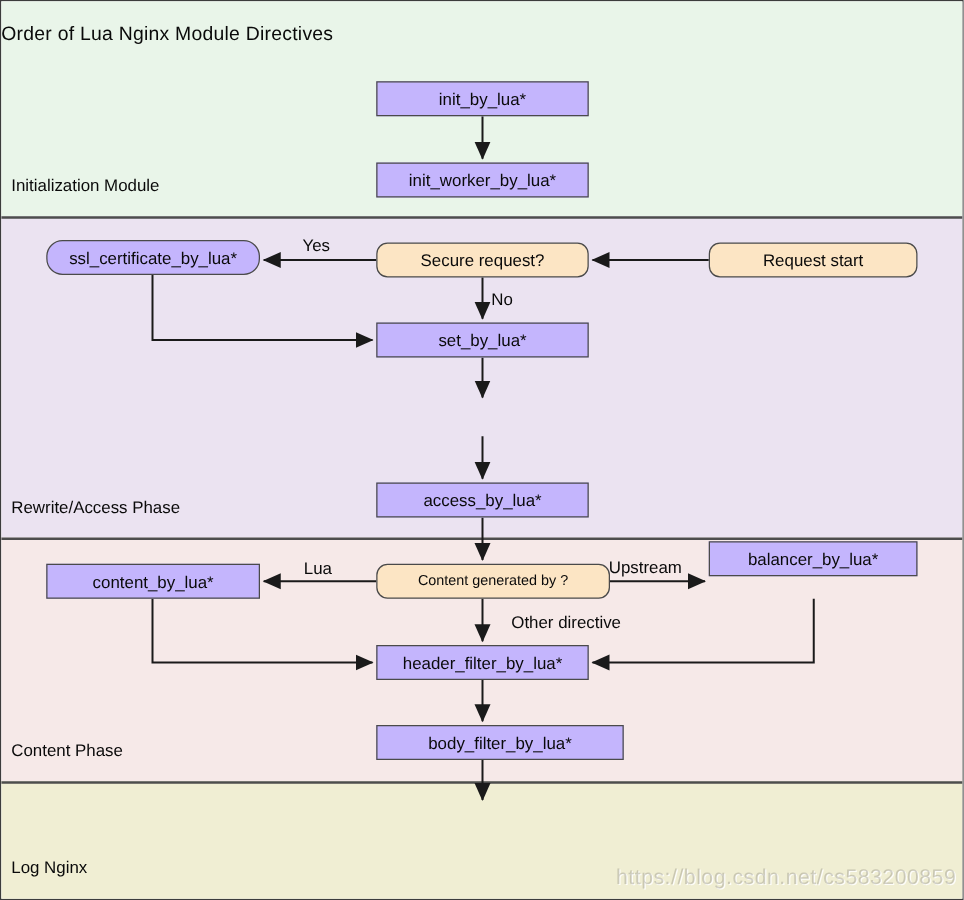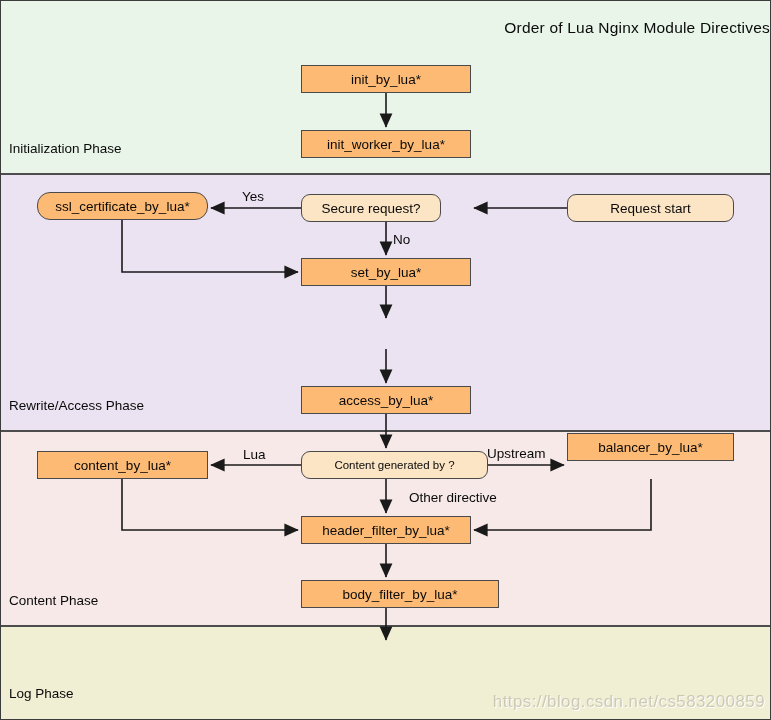--- a/index.html
+++ b/index.html
@@ -8,27 +8,27 @@
     font-family:"Liberation Sans","DejaVu Sans",sans-serif;
     color:#111;box-sizing:border-box;border:1px solid #3c3c3c;
     overflow:hidden;
   }
   .band{position:absolute;left:0;width:100%;box-sizing:border-box;}
   .band-init{top:0;height:172px;background:#e9f5e9;}
   .band-rewrite{top:172px;height:257px;background:#ebe3f1;border-top:2px solid #4d4d4d;}
   .band-content{top:429px;height:195px;background:#f6e9e8;border-top:2px solid #4d4d4d;}
   .band-log{top:624px;height:96px;background:#f0eed3;border-top:2px solid #4d4d4d;}
   .title{
-    position:absolute;top:18px;left:0;width:100%;text-align:right;
+    position:absolute;top:18px;left:0;width:100%;text-align:left;
     font-size:15.5px;letter-spacing:.2px;color:#0a0a0a;
   }
   .phase-label{position:absolute;font-size:13.5px;color:#0a0a0a;white-space:nowrap;}
   .node{
     position:absolute;display:flex;align-items:center;justify-content:center;
-    background:#fdba74;border:1.5px solid #4a4a4a;box-sizing:border-box;
+    background:#c4b5fd;border:1.5px solid #4a4a4a;box-sizing:border-box;
     font-size:13.5px;color:#0a0a0a;white-space:nowrap;
   }
   .decision{background:#fce5c4;border-radius:9px;}
   .decision-small{font-size:11.5px;}
   .edge-label{position:absolute;font-size:13.5px;color:#0a0a0a;white-space:nowrap;text-align:right;}
   #arrows{position:absolute;top:0;left:0;pointer-events:none;}
   .watermark{
     position:absolute;right:5px;bottom:7px;font-size:17px;letter-spacing:.4px;
     color:rgba(140,138,120,0.38);
     text-shadow:1px 1px 0 rgba(255,255,255,0.85);
@@ -39,24 +39,24 @@
 
 <div id="diagram">
 
   <div class="band band-init"></div>
   <div class="band band-rewrite"></div>
   <div class="band band-content"></div>
   <div class="band band-log"></div>
 
   <div class="title">Order of Lua Nginx Module Directives</div>
 
-  <div class="phase-label" style="left:8px;top:140px;">Initialization Phase</div>
+  <div class="phase-label" style="left:8px;top:140px;">Initialization Module</div>
   <div class="phase-label" style="left:8px;top:397px;">Rewrite/Access Phase</div>
   <div class="phase-label" style="left:8px;top:592px;">Content Phase</div>
-  <div class="phase-label" style="left:8px;top:685px;">Log Phase</div>
+  <div class="phase-label" style="left:8px;top:685px;">Log Nginx</div>
 
   <svg id="arrows" width="771" height="720" viewBox="0 0 771 720">
     <defs>
       <marker id="arr" viewBox="0 0 10 10" markerWidth="10" markerHeight="10" refX="8.5" refY="5" orient="auto">
         <path d="M0,1 L9,5 L0,9 z" fill="#1a1a1a"></path>
       </marker>
     </defs>
     <g stroke="#1a1a1a" stroke-width="1.6" fill="none">
       <line x1="385" y1="92" x2="385" y2="126" marker-end="url(#arr)"></line>
       <line x1="566" y1="207" x2="473" y2="207" marker-end="url(#arr)"></line>
@@ -79,21 +79,21 @@
   <div class="node" style="left:300px;top:64px;width:170px;height:28px;">init_by_lua*</div>
   <div class="node" style="left:300px;top:129px;width:170px;height:28px;">init_worker_by_lua*</div>
   <div class="node" style="left:36px;top:191px;width:171px;height:28px;border-radius:13px;">ssl_certificate_by_lua*</div>
   <div class="node" style="left:300px;top:257px;width:170px;height:28px;">set_by_lua*</div>
   <div class="node" style="left:300px;top:385px;width:170px;height:28px;">access_by_lua*</div>
   <div class="node" style="left:36px;top:450px;width:171px;height:28px;">content_by_lua*</div>
   <div class="node" style="left:566px;top:432px;width:167px;height:28px;">balancer_by_lua*</div>
   <div class="node" style="left:300px;top:515px;width:170px;height:28px;">header_filter_by_lua*</div>
   <div class="node" style="left:300px;top:579px;width:198px;height:28px;">body_filter_by_lua*</div>
 
-  <div class="node decision" style="left:300px;top:193px;width:140px;height:28px;">Secure request?</div>
+  <div class="node decision" style="left:300px;top:193px;width:170px;height:28px;">Secure request?</div>
   <div class="node decision" style="left:566px;top:193px;width:167px;height:28px;">Request start</div>
   <div class="node decision decision-small" style="left:300px;top:450px;width:187px;height:28px;">Content generated by ?</div>
 
   <div class="edge-label" style="left:241px;top:188px;">Yes</div>
   <div class="edge-label" style="left:392px;top:231px;">No</div>
   <div class="edge-label" style="left:242px;top:446px;">Lua</div>
   <div class="edge-label" style="left:486px;top:445px;">Upstream</div>
   <div class="edge-label" style="left:408px;top:489px;">Other directive</div>
 
   <div class="watermark">https://blog.csdn.net/cs583200859</div>

